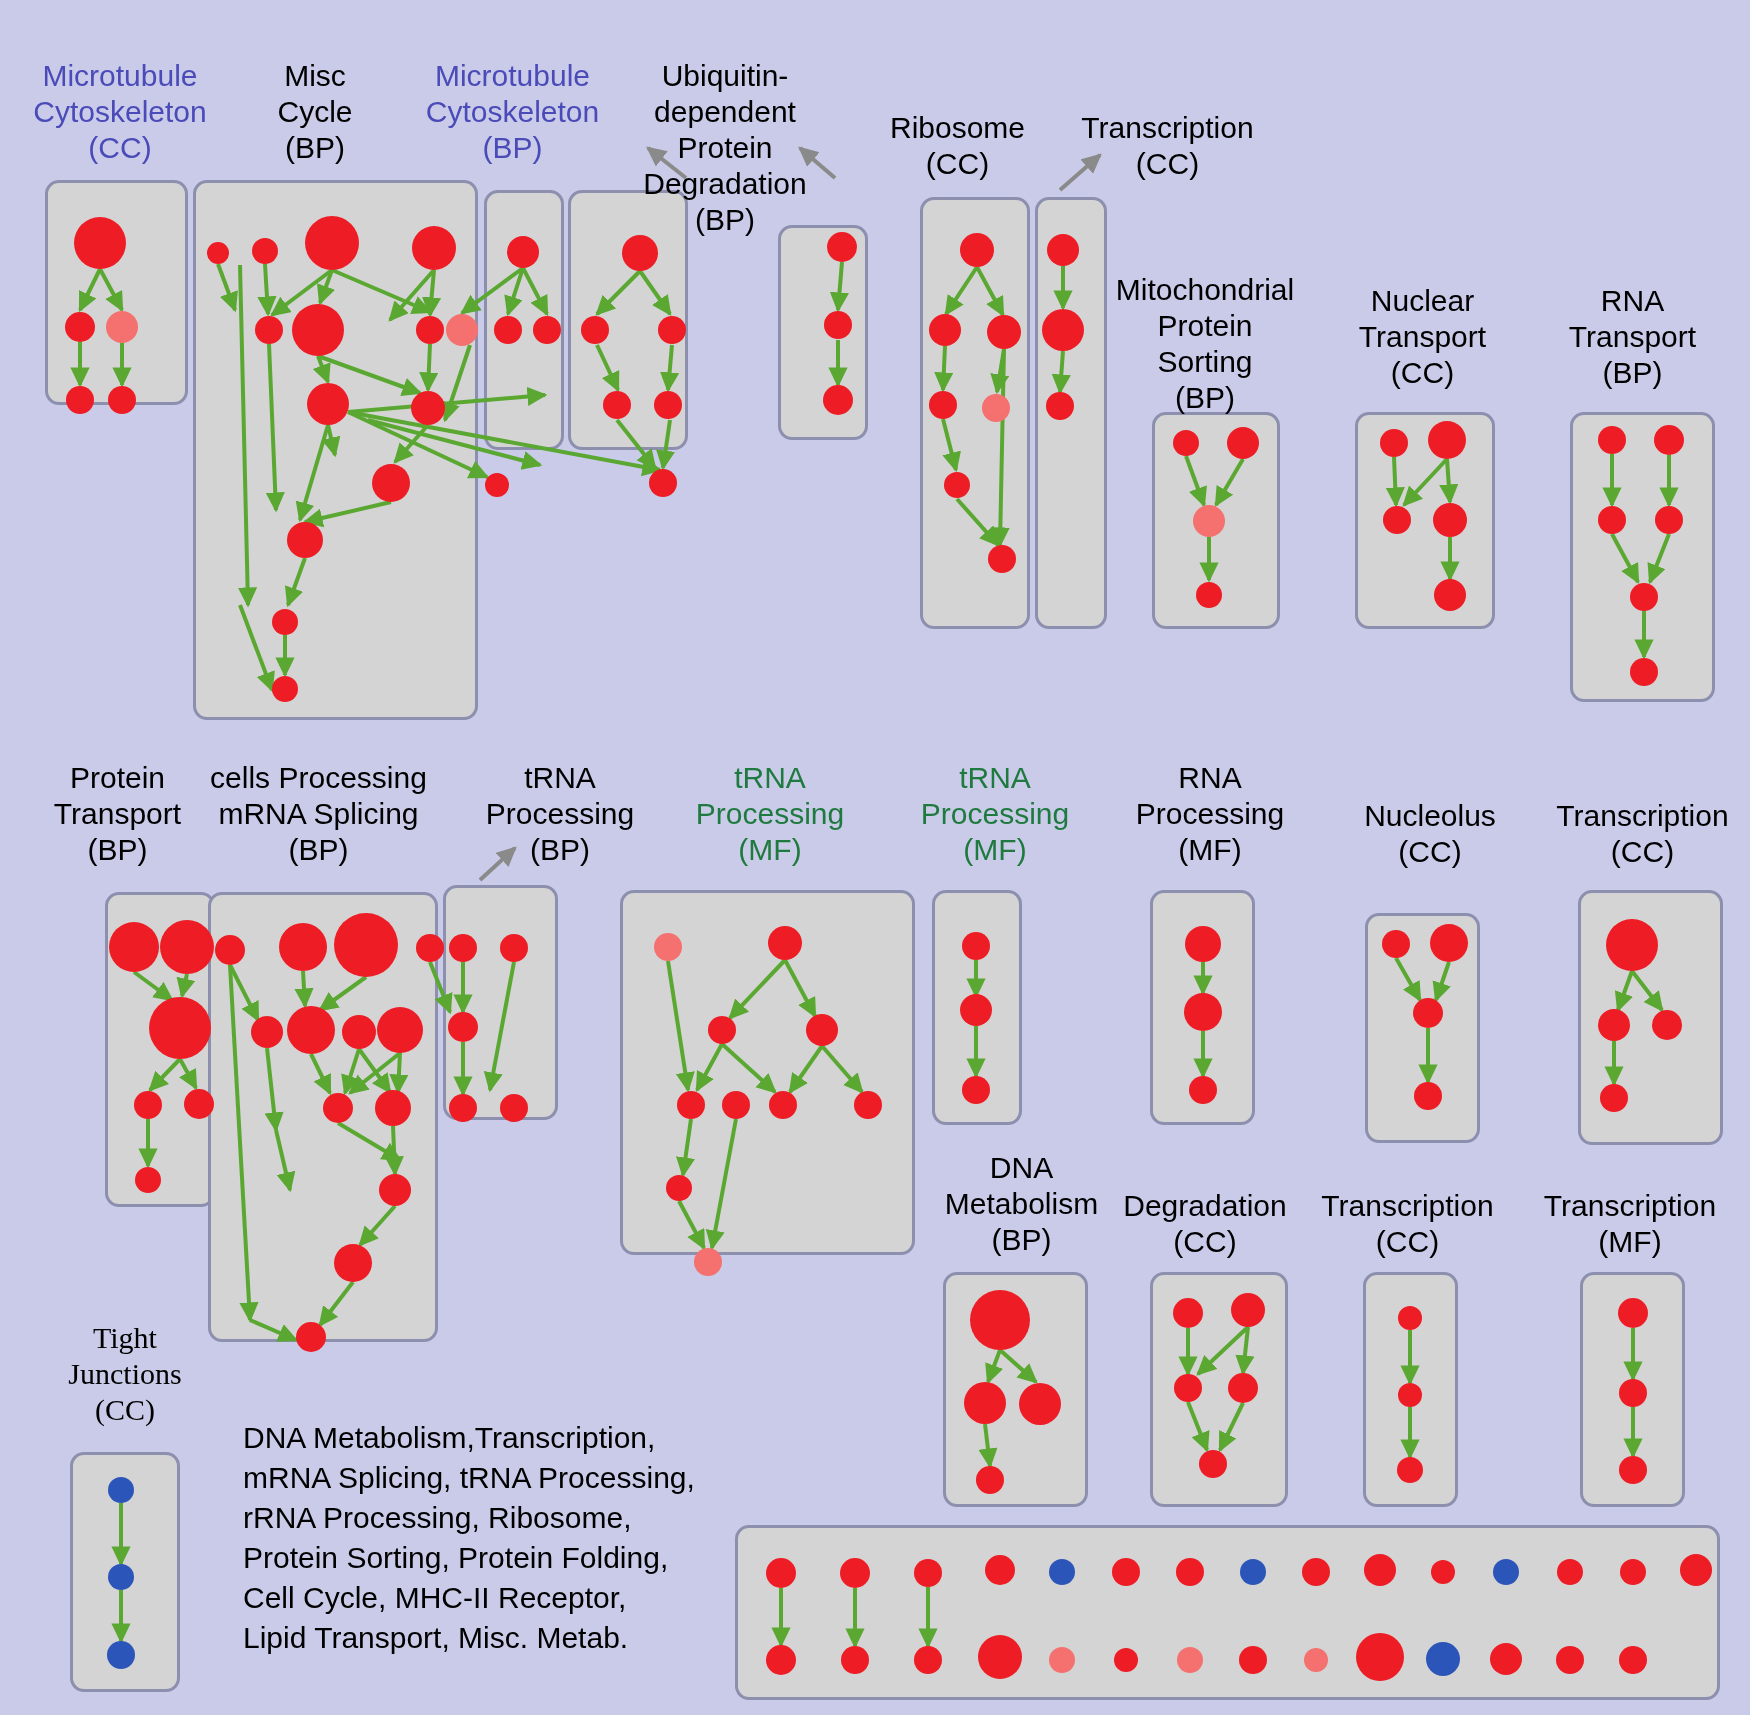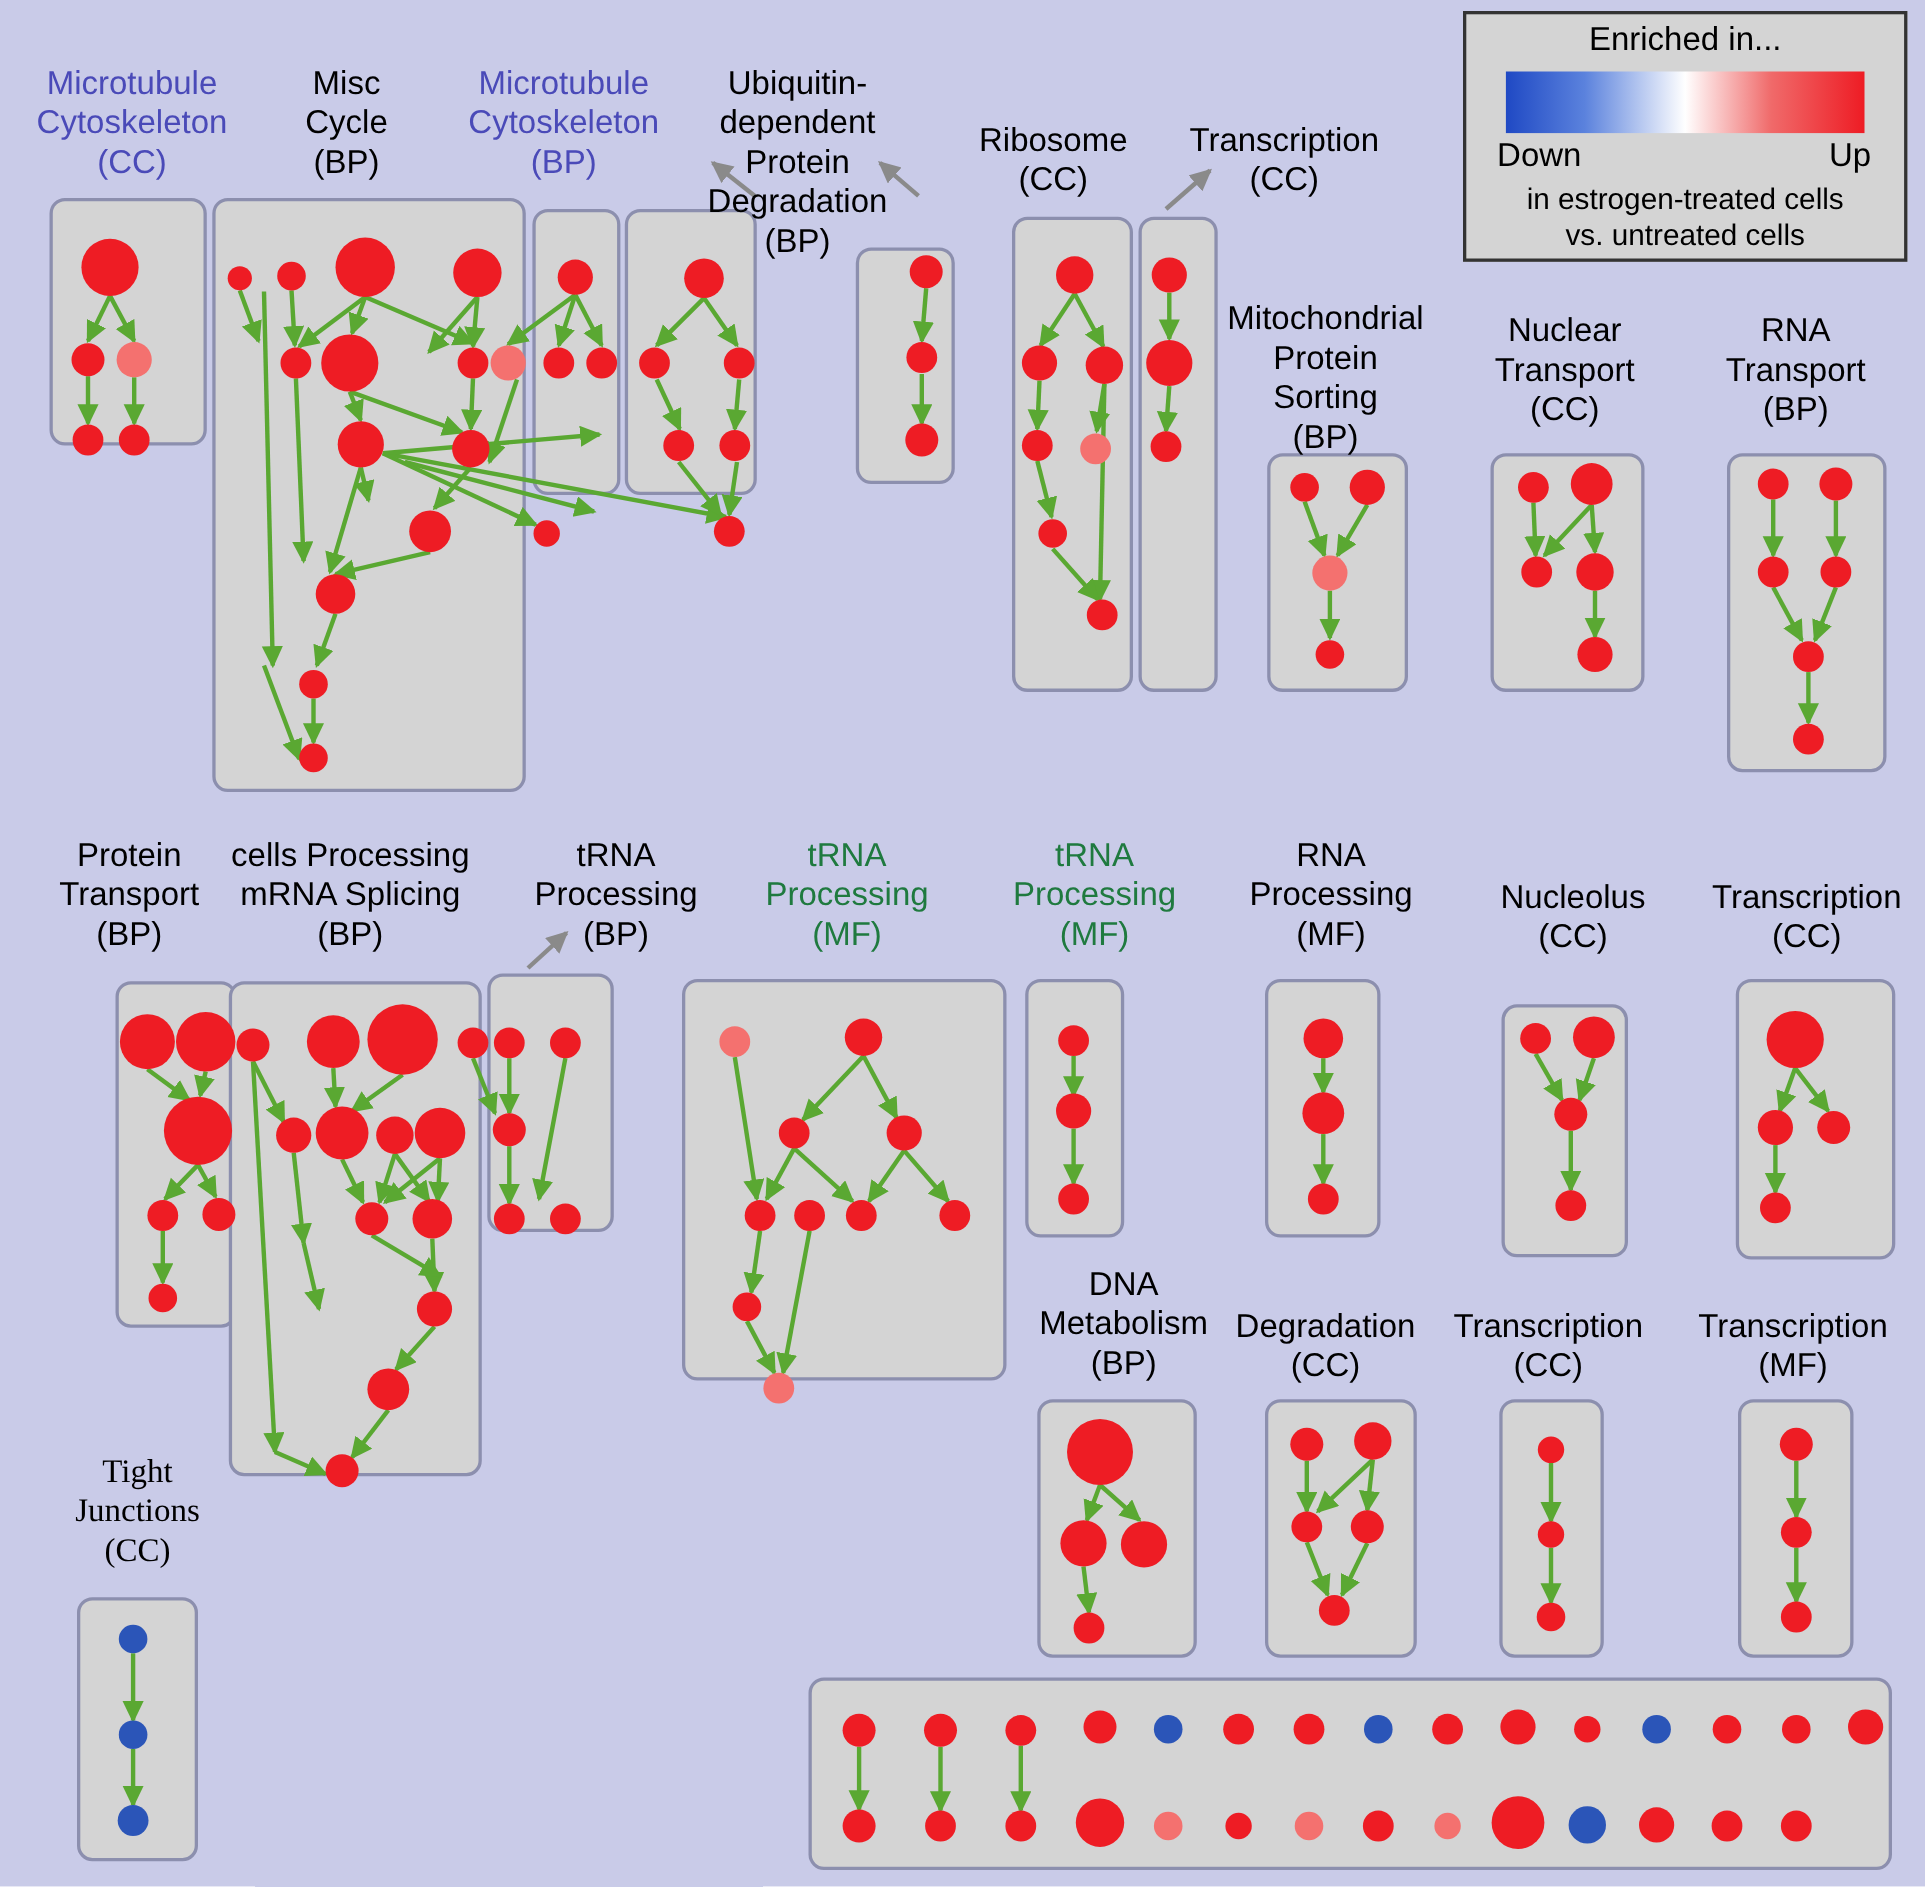--- a/index.html
+++ b/index.html
@@ -483,23 +483,21 @@
 (CC)</div>
       <div class="label" style="left: 1310px; top: 1188px; width: 195px;">Transcription
 (CC)</div>
       <div class="label" style="left: 1530px; top: 1188px; width: 200px;">Transcription
 (MF)</div>
       <div class="label" style="left: 45px; top: 1320px; width: 160px; font-family: Liberation Serif, serif;">Tight
 Junctions
 (CC)</div>
     </div>
 
+  <div id="footnote">DNA Metabolism,Transcription,
+mRNA Splicing, tRNA Processing,
+rRNA Processing, Ribosome,
+Protein Sorting, Protein Folding,
+Cell Cycle, MHC-II Receptor,
+Lipid Transport, Misc. Metab.</div>
 
-  <div id="legend">
-    <div class="legend-title">Enriched in...</div>
-    <div class="gradient"></div>
-    <div class="down">Down</div>
-    <div class="up">Up</div>
-    <div class="caption">in estrogen-treated cells
-vs. untreated cells</div>
-  </div>
 
 </div>
 
 </body></html>

